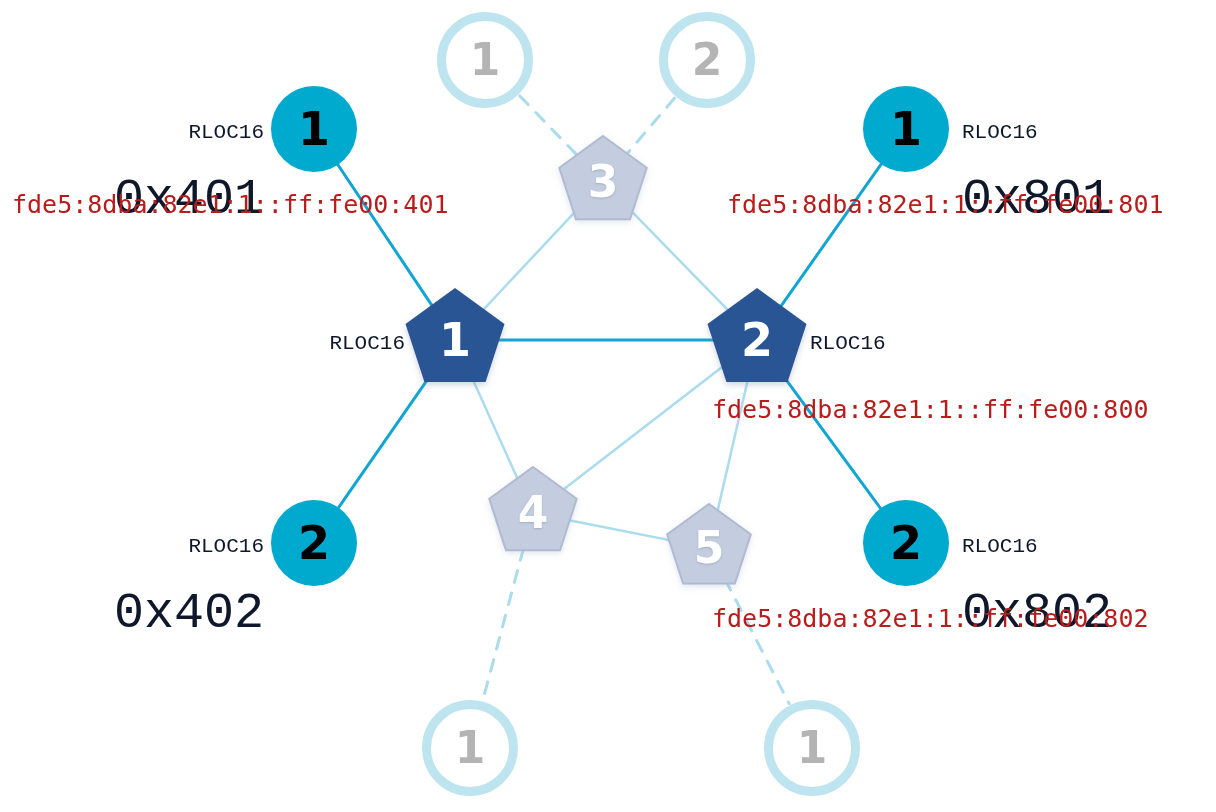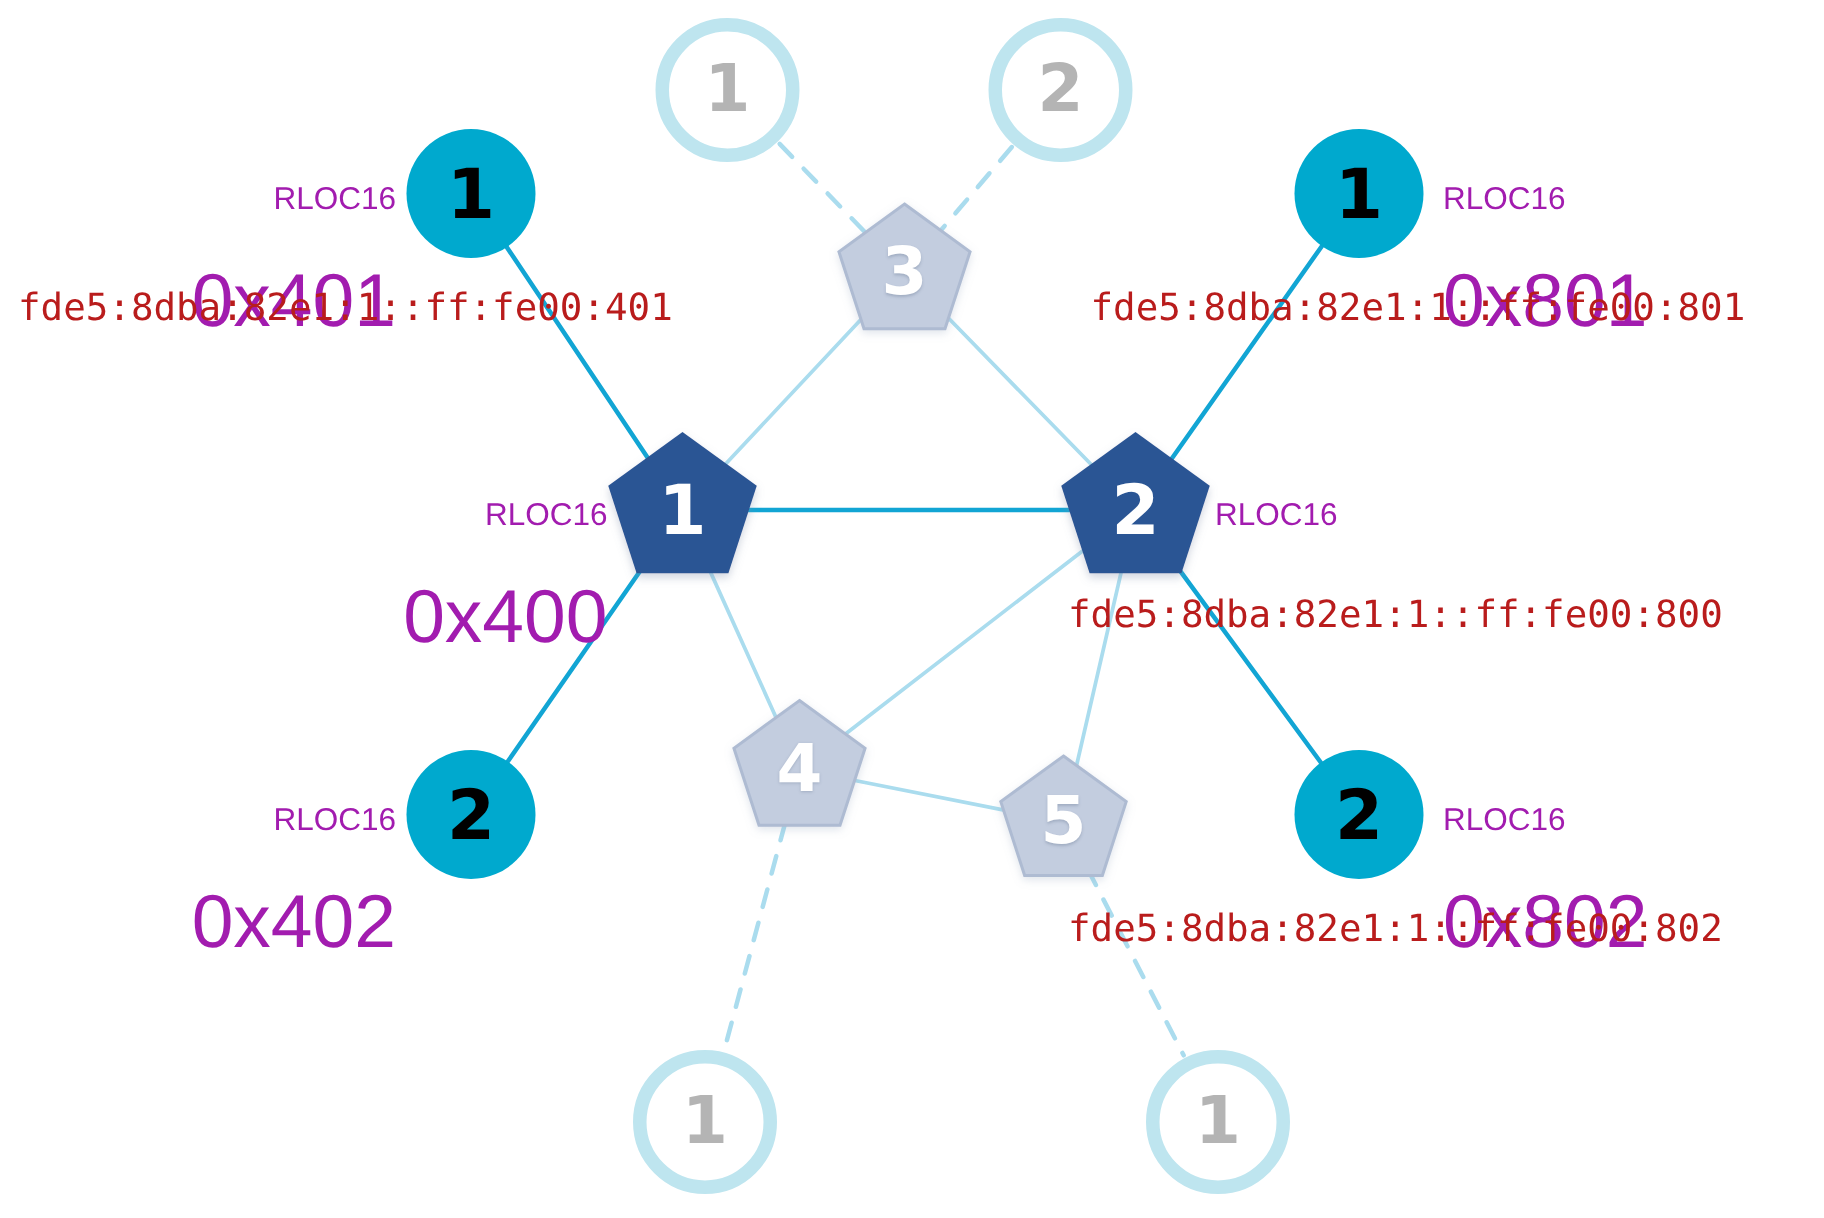--- a/index.html
+++ b/index.html
@@ -2,22 +2,22 @@
 <html><head>
 <meta charset="utf-8">
 <title>Thread Network Topology</title>
 <style>
   html,body{margin:0;padding:0;background:#ffffff;}
   body{width:1216px;height:812px;position:relative;overflow:hidden;
        font-family:"DejaVu Sans Mono","Liberation Mono",monospace;}
   #stage{position:absolute;left:0;top:0;width:1216px;height:812px;}
   svg#net{position:absolute;left:0;top:0;width:1216px;height:812px;}
 
-  .lbl{position:absolute;white-space:pre;color:#a21caf;
-       font-family:Liberation Sans, sans-serif;}
+  .lbl{position:absolute;white-space:pre;color:#0f172a;
+       font-family:Liberation Mono, monospace;}
   .lbl .rloc-cap{display:block;font-size:21px;line-height:22px;letter-spacing:0px;}
   .lbl .rloc-val{display:block;font-size:50px;line-height:40px;letter-spacing:0px;}
   .lbl.right-al{text-align:right;}
   .lbl.left-al{text-align:left;}
   .ipaddr{position:absolute;white-space:pre;color:#b91c1c;font-size:25px;line-height:27px;
           font-family:"DejaVu Sans Mono","Liberation Mono",monospace;}
 
   .node{position:absolute;display:flex;align-items:center;justify-content:center;}
   .node span{pointer-events:none;}
 
@@ -89,21 +89,20 @@
   </div>
   <div class="ipaddr" style="left:12px;top:191px;">fde5:8dba:82e1:1::ff:fe00:401</div>
 
   <div class="lbl right-al" style="left:14px;top:500px;width:250px;">
     <span class="rloc-cap">RLOC16</span>
     <span class="rloc-val">0x402</span>
   </div>
 
   <div class="lbl right-al" style="left:155px;top:297px;width:250px;">
     <span class="rloc-cap">RLOC16</span>
-    <span class="rloc-val">0x400</span>
   </div>
 
   <div class="lbl left-al" style="left:962px;top:86px;width:250px;">
     <span class="rloc-cap">RLOC16</span>
     <span class="rloc-val">0x801</span>
   </div>
   <div class="ipaddr" style="left:712px;top:191px;margin-left:15px;">fde5:8dba:82e1:1::ff:fe00:801</div>
 
   <div class="lbl left-al" style="left:962px;top:500px;width:250px;">
     <span class="rloc-cap">RLOC16</span>

